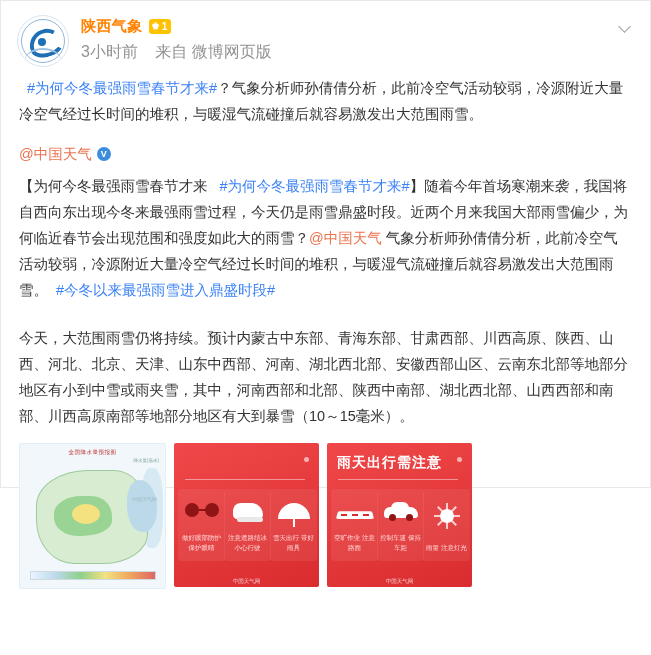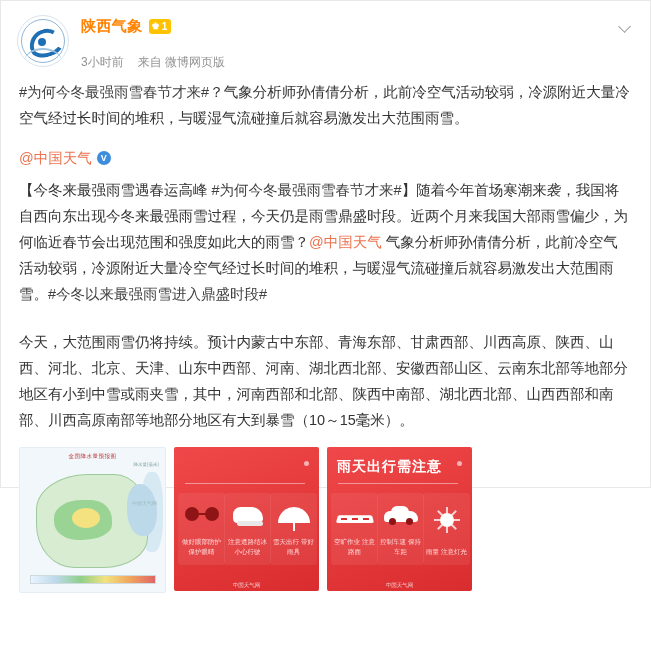--- a/index.html
+++ b/index.html
@@ -98,22 +98,22 @@
     color: #ffffff;
     font-size: 10px;
     line-height: 15px;
     font-weight: bold;
   }
   .badge-v .crown {
     font-size: 9px;
     line-height: 1;
   }
   .meta-row {
-    margin-top: 18px;
-    font-size: 12px;
+    margin-top: 6px;
+    font-size: 16px;
     color: #939393;
   }
   .meta-row .sep { padding: 0 2px; }
   .chevron {
     position: absolute;
     right: 18px;
     top: 20px;
     width: 12px; height: 12px;
     cursor: pointer;
   }
@@ -128,21 +128,21 @@
   }
 
   
   .content {
     padding: 2px 18px 0 18px;
     font-size: 14.5px;
     line-height: 26px;
     color: #333333;
     word-break: break-all;
   }
-  .topic { color: #404040; }
+  .topic { color: #3b82f6; margin-left: 8px; }
   .at { color: #eb7350; }
   p.para { margin: 0 0 0 0; }
 
   
   .retweet {
     margin: 16px 0 0 0;
     padding: 0;
   }
   .rt-head {
     display: flex;
@@ -442,21 +442,21 @@
       <span class="topic">#为何今冬最强雨雪春节才来#</span><span>？气象分析师孙倩倩分析，此前冷空气活动较弱，冷源附近大量冷空气经过长时间的堆积，与暖湿气流碰撞后就容易激发出大范围雨雪。</span>
     </p>
 
     <div class="retweet">
       <div class="rt-head">
         <span class="at-name">@中国天气</span>
         <span class="vbadge">V</span>
       </div>
 
       <div class="rt-body">
-        <span>【今冬来最强雨雪遇春运高峰 </span><span class="topic">#为何今冬最强雨雪春节才来#</span><span>】随着今年首场寒潮来袭，我国将自西向东出现今冬来最强雨雪过程，今天仍是雨雪鼎盛时段。近两个月来我国大部雨雪偏少，为何临近春节会出现范围和强度如此大的雨雪？</span><span class="at">@中国天气</span><span> 气象分析师孙倩倩分析，此前冷空气活动较弱，冷源附近大量冷空气经过长时间的堆积，与暖湿气流碰撞后就容易激发出大范围雨雪。</span><span class="topic">#今冬以来最强雨雪进入鼎盛时段#</span>
+        <span>【为何今冬最强雨雪春节才来 </span><span class="topic">#为何今冬最强雨雪春节才来#</span><span>】随着今年首场寒潮来袭，我国将自西向东出现今冬来最强雨雪过程，今天仍是雨雪鼎盛时段。近两个月来我国大部雨雪偏少，为何临近春节会出现范围和强度如此大的雨雪？</span><span class="at">@中国天气</span><span> 气象分析师孙倩倩分析，此前冷空气活动较弱，冷源附近大量冷空气经过长时间的堆积，与暖湿气流碰撞后就容易激发出大范围雨雪。</span><span class="topic">#今冬以来最强雨雪进入鼎盛时段#</span>
       </div>
 
       <div class="blk">
         <span>今天，大范围雨雪仍将持续。预计内蒙古中东部、青海东部、甘肃西部、川西高原、陕西、山西、河北、北京、天津、山东中西部、河南、湖北西北部、安徽西部山区、云南东北部等地部分地区有小到中雪或雨夹雪，其中，河南西部和北部、陕西中南部、湖北西北部、山西西部和南部、川西高原南部等地部分地区有大到暴雪（10～15毫米）。</span>
       </div>
 
     </div>
   </div>
 
   <div class="img-row">

